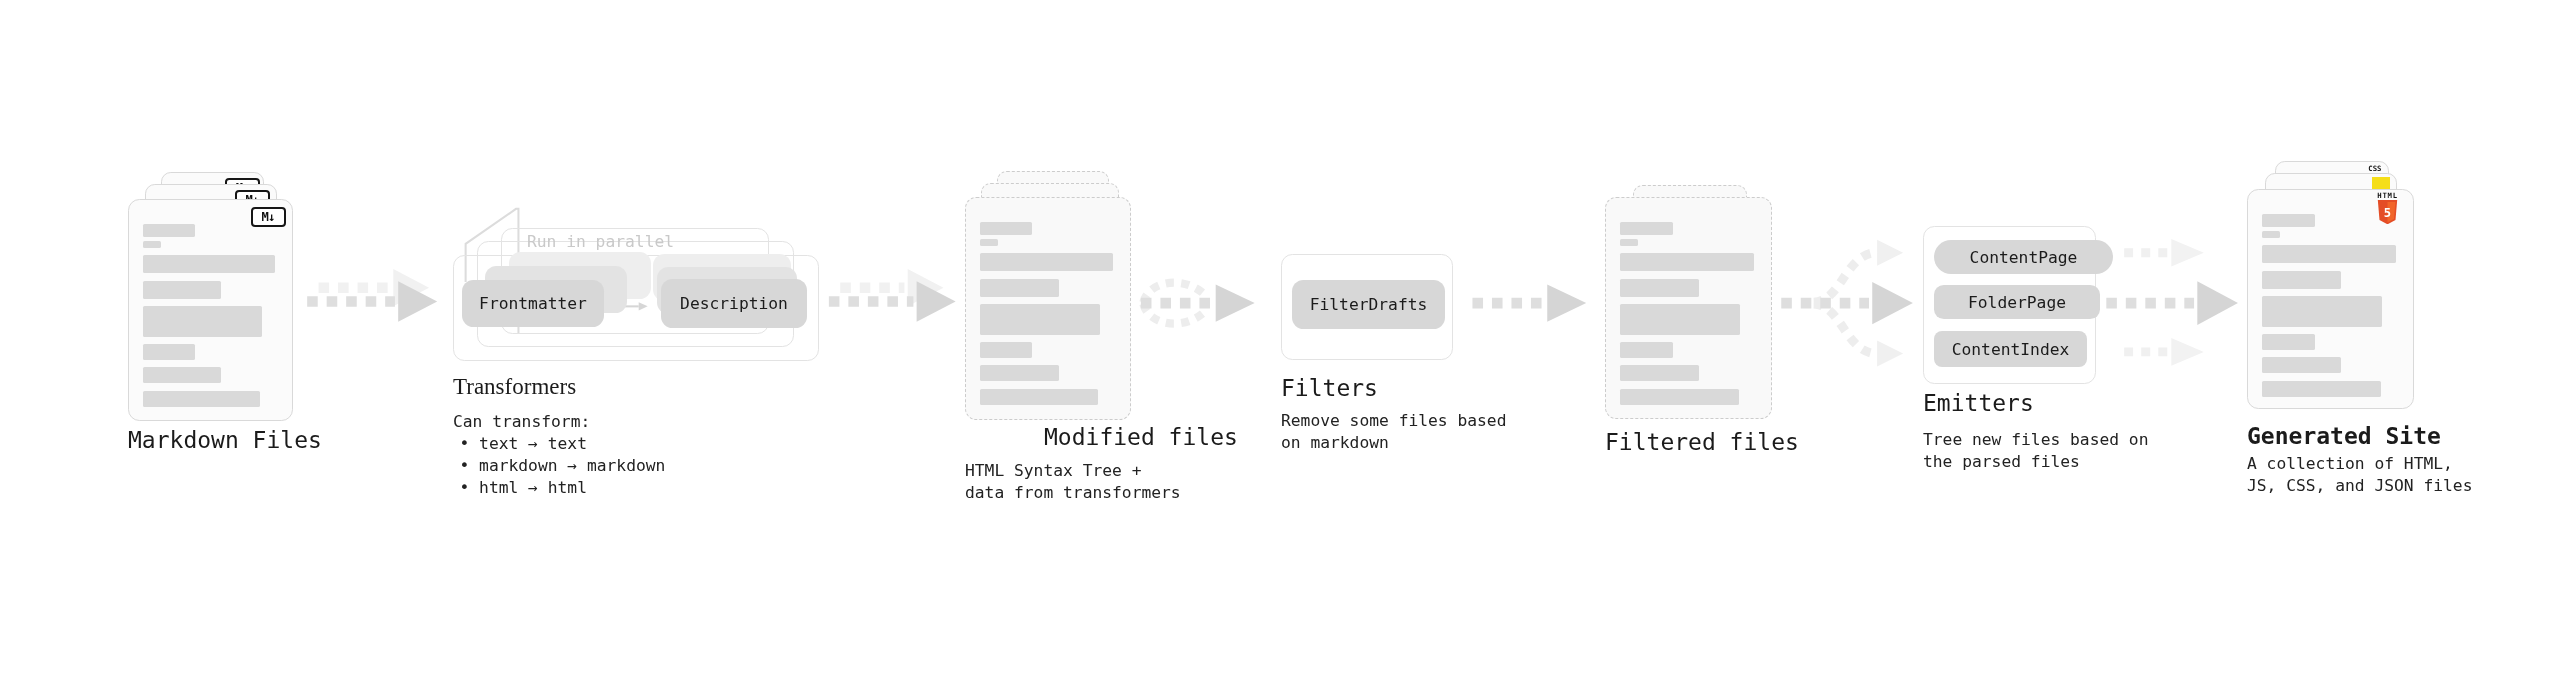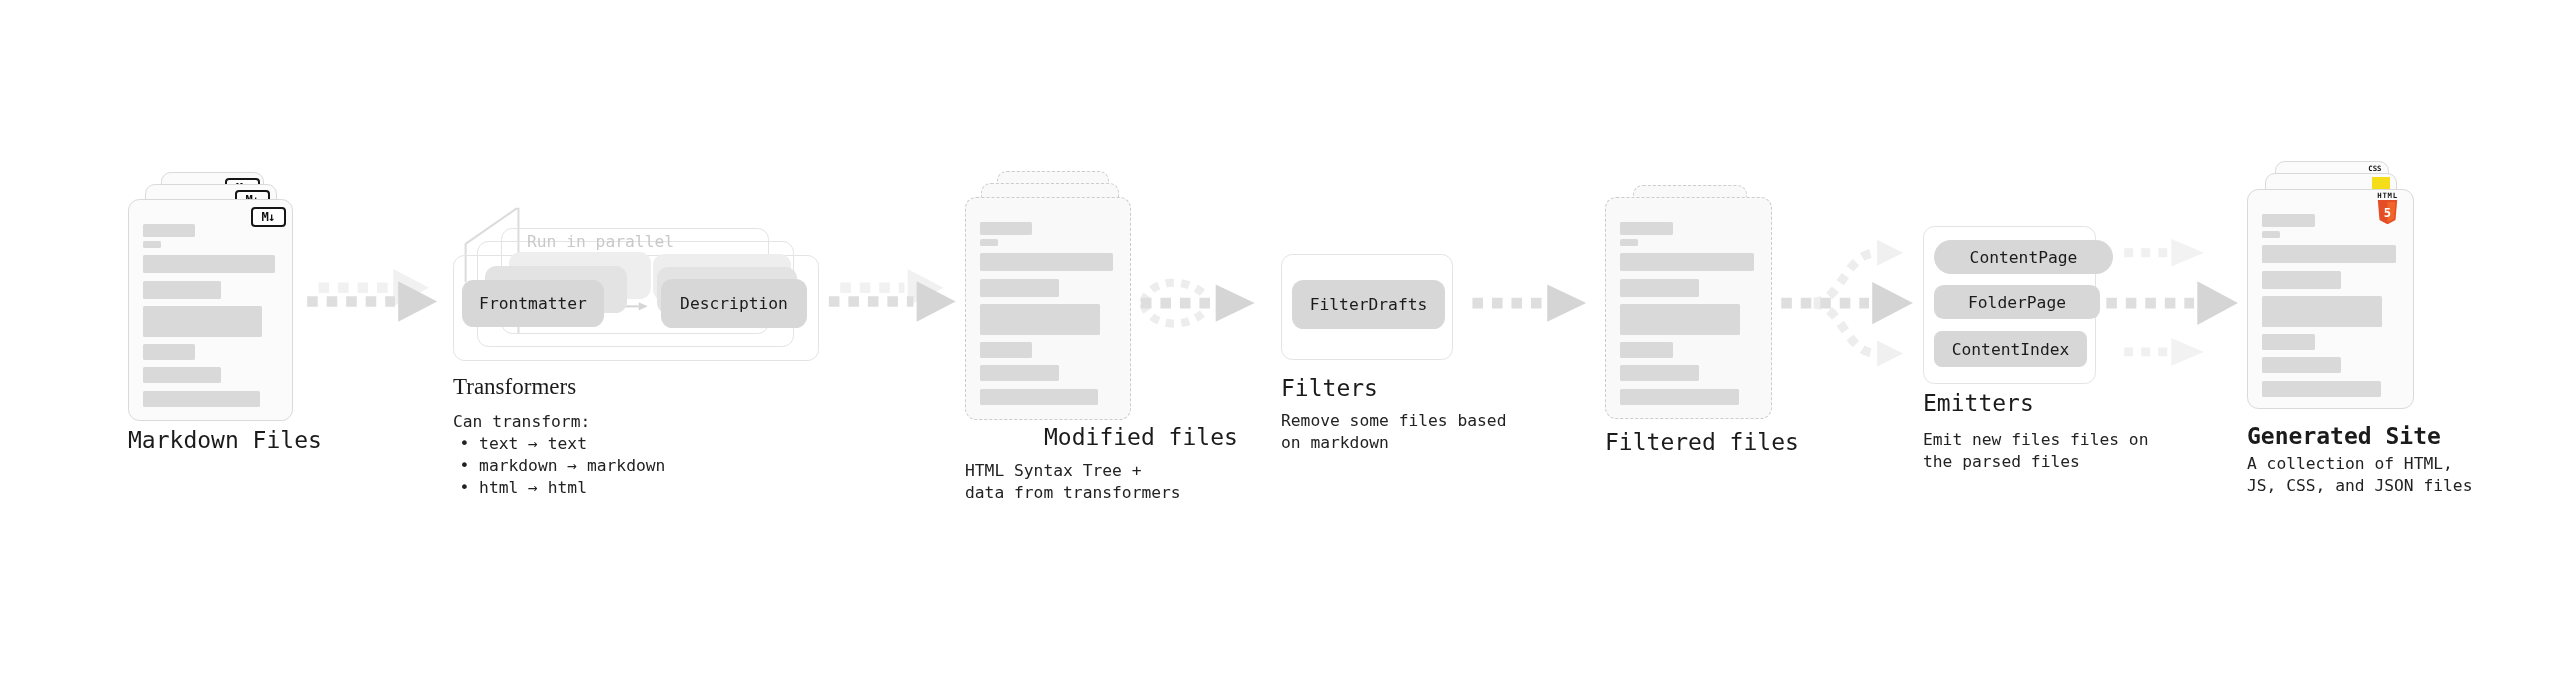--- a/index.html
+++ b/index.html
@@ -202,21 +202,21 @@
     </div>
     <div class="label" style="left:1605px;top:429px;">Filtered files</div>
   </div>
 
   <div>
     <div class="box" style="left:1923px;top:226px;width:173px;height:158px;"></div>
     <div class="pill" style="left:1934px;top:240px;width:179px;height:34px;border-radius:17px;">ContentPage</div>
     <div class="pill" style="left:1934px;top:285px;width:166px;height:34px;border-radius:9.8px;">FolderPage</div>
     <div class="pill" style="left:1934px;top:331px;width:153px;height:36px;border-radius:8px;">ContentIndex</div>
     <div class="label" style="left:1923px;top:390px;">Emitters</div>
-    <div class="caption" style="left:1923px;top:429px;">Emit new files files on
+    <div class="caption" style="left:1923px;top:429px;">Tree new files based on
 the parsed files</div>
   </div>
 
   <div>
     <div class="page" style="left:2275px;top:161px;width:114px;height:52px;">
       <span class="css-word">CSS</span>
     </div>
     <div class="page" style="left:2265px;top:173px;width:132px;height:52px;">
       <span class="js-badge"></span>
     </div>

